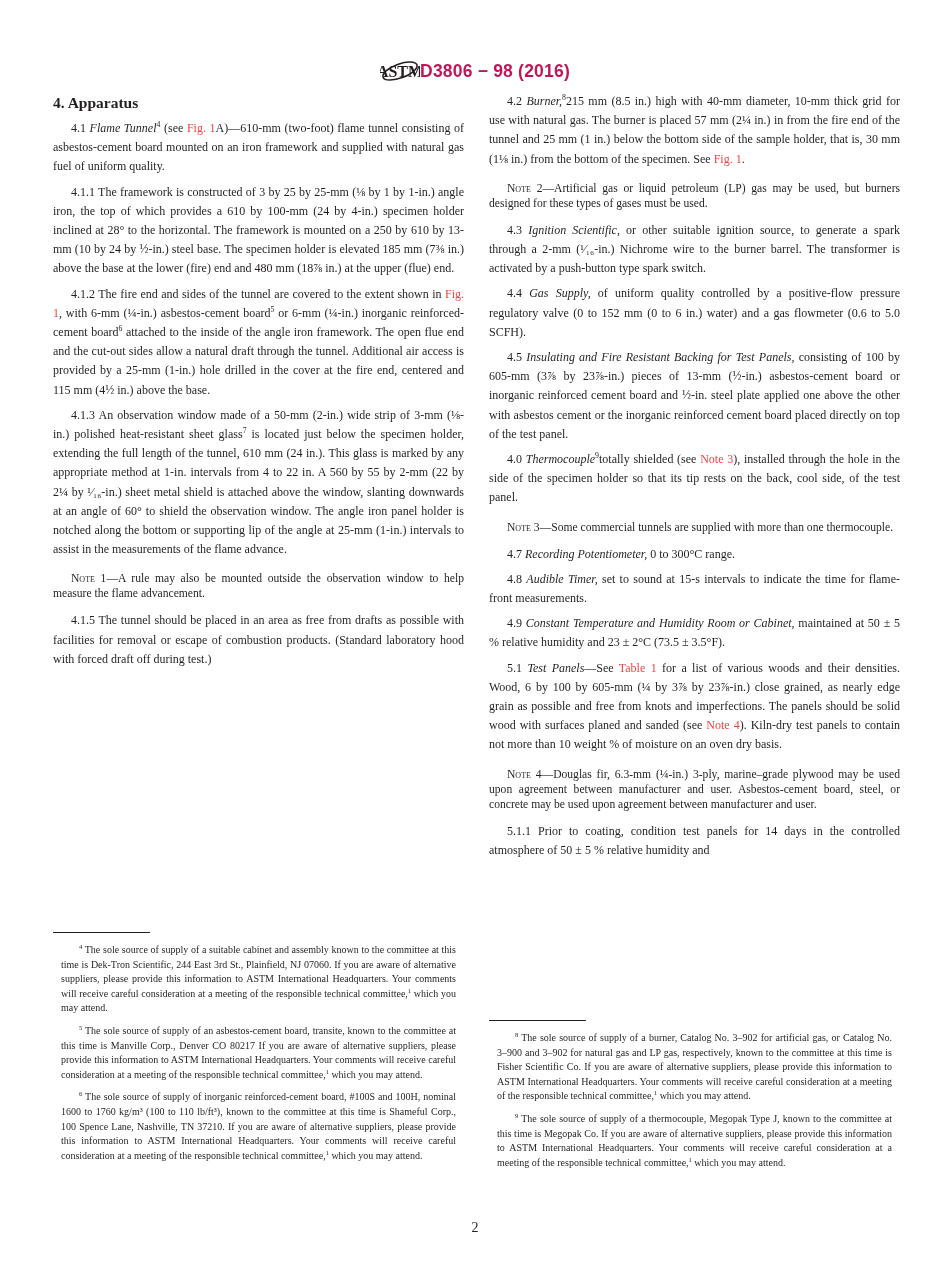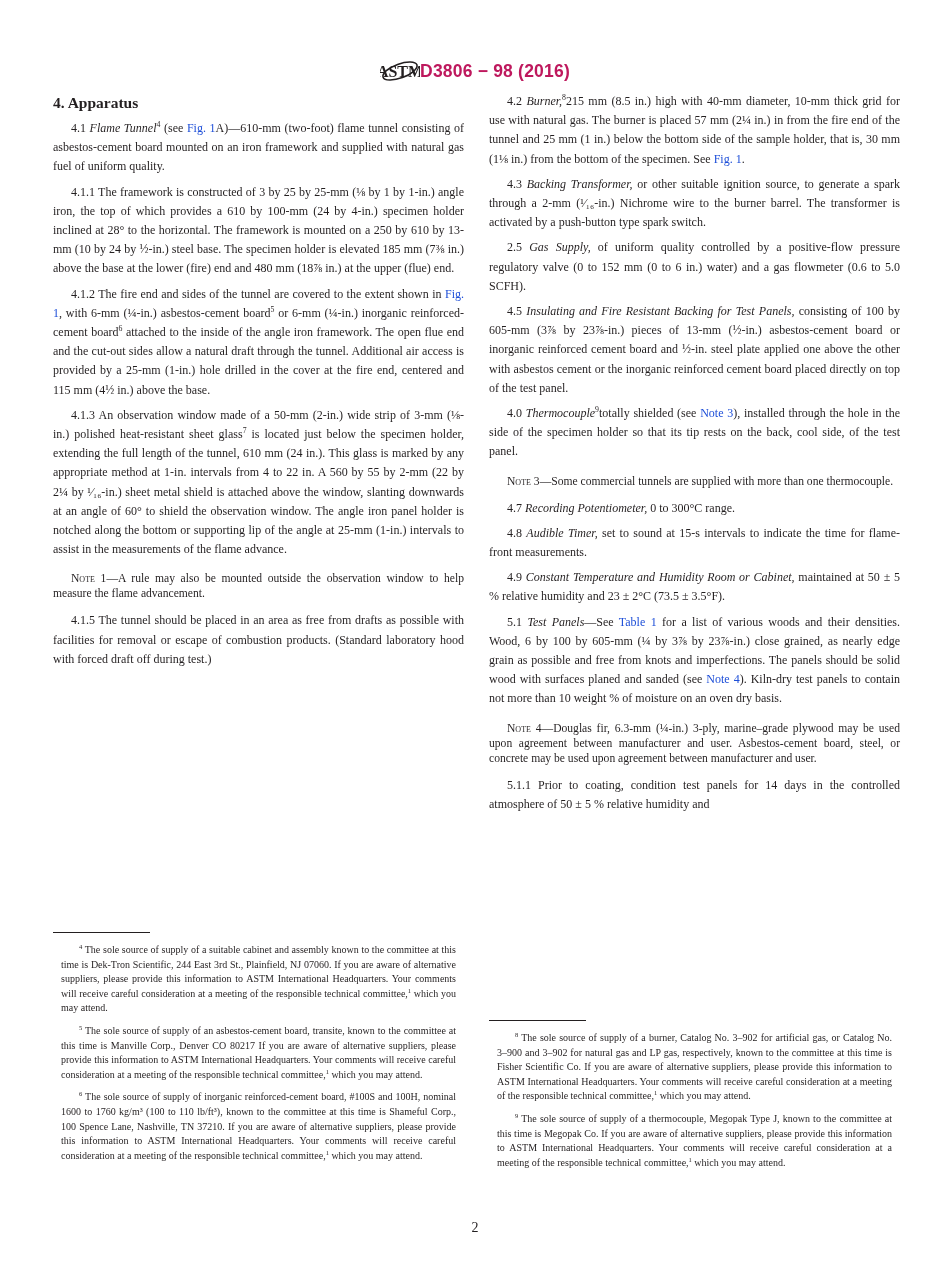--- a/index.html
+++ b/index.html
@@ -29,21 +29,21 @@
     font-size: 12px; line-height: 19.2px; margin: 0 0 6px 0;
     text-align: justify; text-indent: 18px; hyphens: manual;
   }
   p.note {
     font-size: 11.6px; line-height: 15px; margin: 12px 0 10px 0;
     text-align: justify; text-indent: 18px;
   }
   .smallcaps { font-variant: small-caps; }
   em { font-style: italic; }
   sup { font-size: 65%; line-height: 0; vertical-align: super; }
-  a.ref { color: #1d4ed8; text-decoration: none; }
+  a.ref { color: #ef4444; text-decoration: none; }
   .fn-rule { width: 97px; height: 1px; background: #231f20; margin: 0 0 10px 0; }
   p.fn {
     font-size: 10px; line-height: 14.6px; margin: 8px;
     text-align: justify; text-indent: 18px;
   }
   .page-num {
     position: absolute; top: 1220px; left: 0; width: 950px; text-align: center;
     font-size: 14px;
   }
 </style>
@@ -92,27 +92,30 @@
     <p class="fn"><sup>6</sup><span> The sole source of supply of inorganic reinforced-cement board, #100S and 100H, nominal 1600 to 1760 kg/m³ (100 to 110 lb/ft³), known to the committee at this time is Shameful Corp., 100 Spence Lane, Nashville, TN 37210. If you are aware of alternative suppliers, please provide this information to ASTM International Headquarters. Your comments will receive careful consideration at a meeting of the responsible technical committee,</span><sup>1</sup><span> which you may attend.</span></p>
   </div>
 </div>
 
 <div class="col right">
   <div class="main">
     <p class="para">
       <span>4.2 </span><em>Burner,</em><sup>8</sup><span>215 mm (8.5 in.) high with 40-mm diameter, 10-mm thick grid for use with natural gas. The burner is placed 57 mm (2¼ in.) in from the fire end of the tunnel and 25 mm (1 in.) below the bottom side of the sample holder, that is, 30 mm (1⅛ in.) from the bottom of the specimen. See </span><a class="ref">Fig. 1</a><span>.</span>
     </p>
 
-
-    <p class="para">
-      <span>4.3 </span><em>Backing Transformer,</em><span> or other suitable ignition source, to generate a spark through a 2-mm (¹⁄₁₆-in.) Nichrome wire to the burner barrel. The transformer is activated by a push-button type spark switch.</span>
+    <p class="note">
+      <span class="smallcaps">Note 2</span><span>—Artificial gas or liquid petroleum (LP) gas may be used, but burners designed for these types of gases must be used.</span>
     </p>
 
     <p class="para">
-      <span>2.5 </span><em>Gas Supply,</em><span> of uniform quality controlled by a positive-flow pressure regulatory valve (0 to 152 mm (0 to 6 in.) water) and a gas flowmeter (0.6 to 5.0 SCFH).</span>
+      <span>4.3 </span><em>Ignition Scientific,</em><span> or other suitable ignition source, to generate a spark through a 2-mm (¹⁄₁₆-in.) Nichrome wire to the burner barrel. The transformer is activated by a push-button type spark switch.</span>
+    </p>
+
+    <p class="para">
+      <span>4.4 </span><em>Gas Supply,</em><span> of uniform quality controlled by a positive-flow pressure regulatory valve (0 to 152 mm (0 to 6 in.) water) and a gas flowmeter (0.6 to 5.0 SCFH).</span>
     </p>
 
     <p class="para">
       <span>4.5 </span><em>Insulating and Fire Resistant Backing for Test Panels,</em><span> consisting of 100 by 605-mm (3⅞ by 23⅞-in.) pieces of 13-mm (½-in.) asbestos-cement board or inorganic reinforced cement board and ½-in. steel plate applied one above the other with asbestos cement or the inorganic reinforced cement board placed directly on top of the test panel.</span>
     </p>
 
     <p class="para">
       <span>4.0 </span><em>Thermocouple</em><sup>9</sup><span>totally shielded (see </span><a class="ref">Note 3</a><span>), installed through the hole in the side of the specimen holder so that its tip rests on the back, cool side, of the test panel.</span>
     </p>
 

